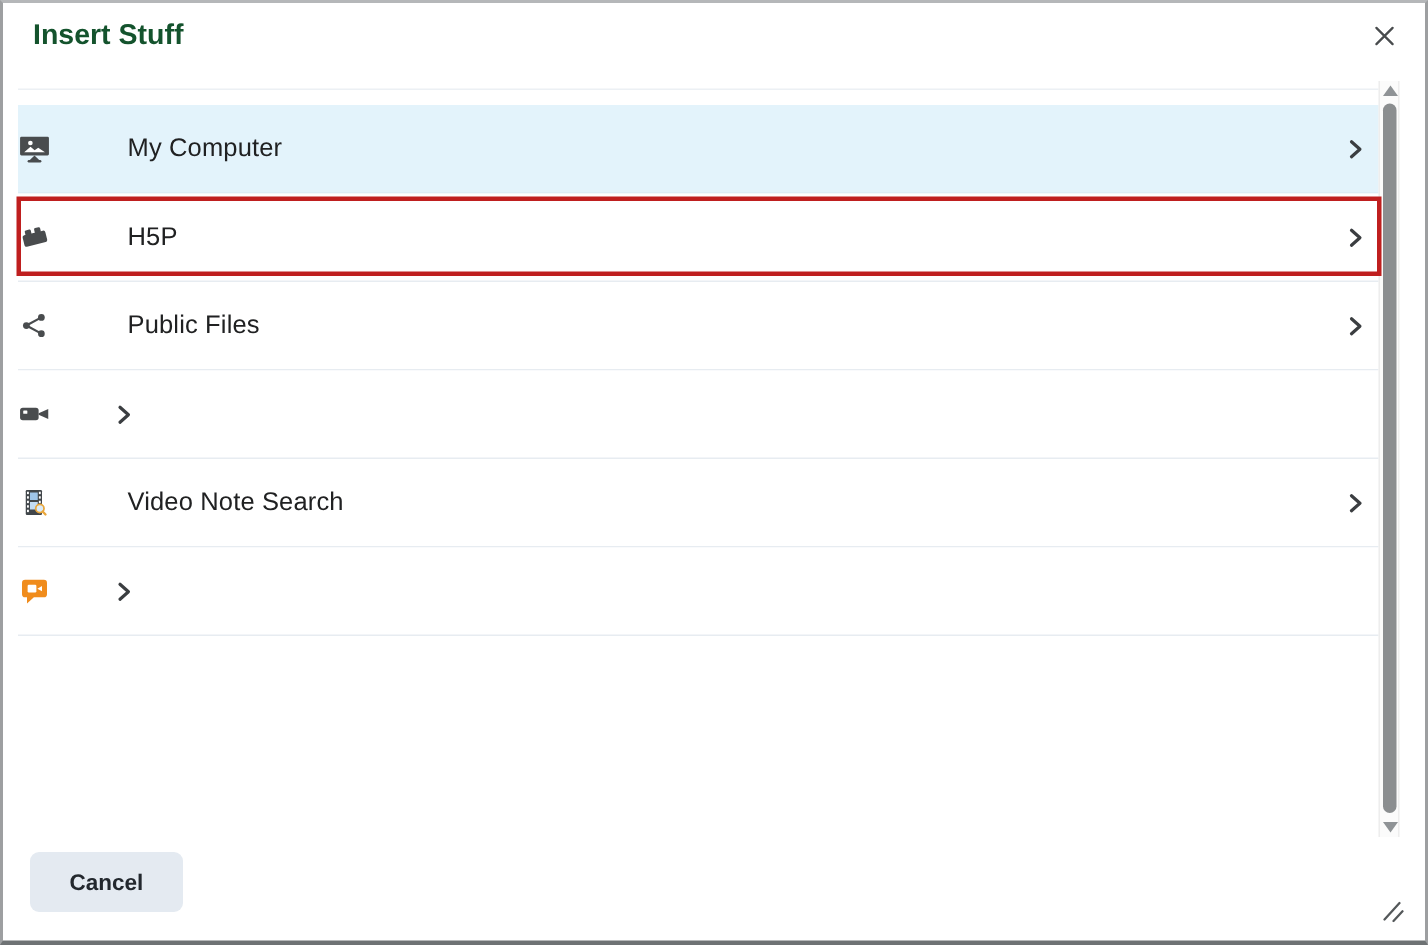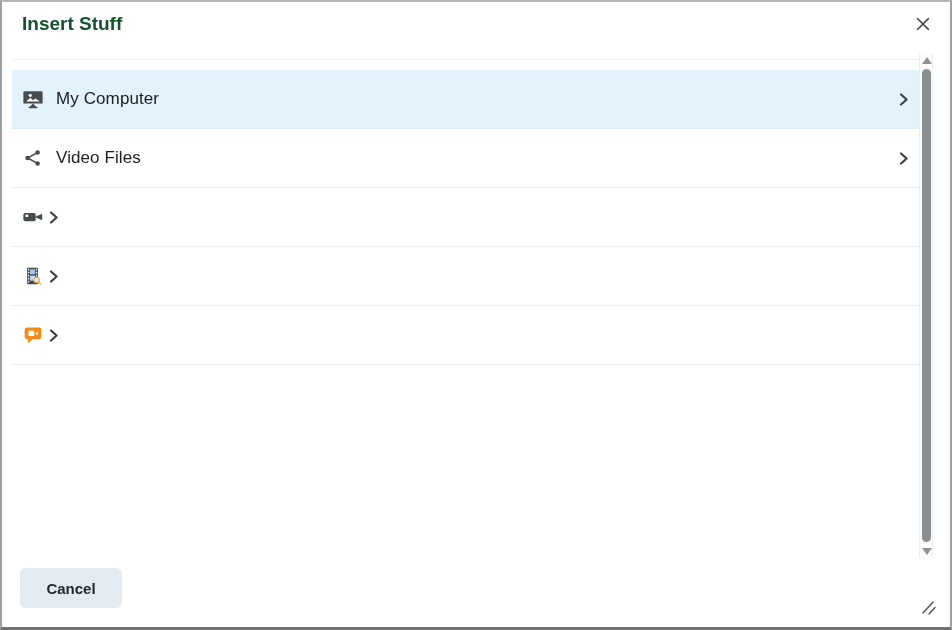--- a/index.html
+++ b/index.html
@@ -27,23 +27,23 @@
   .list-top-line{
     position:absolute;left:10px;top:57px;width:908px;height:1px;background:#ecf0f4;
   }
   .list{
     position:absolute;left:10px;top:68px;width:908px;
   }
   .row{
     position:relative;
     height:59px;
     display:flex;align-items:center;
-    padding-left:10px;padding-right:6px;
+    padding-right:6px;
     border-bottom:1px solid #e7ecf1;
-    background:#fff;cursor:pointer;
+    background:#fff;cursor:pointer;gap:39px;
   }
   .row--highlight{background:#e3f3fb;border-bottom-color:#dcedf6;}
   .red-outline{
     position:absolute;left:-1px;right:-1px;top:2px;bottom:3px;
     border:3px solid #bf1f1f;pointer-events:none;z-index:3;
   }
   .icon{
     width:22px;height:22px;flex:0 0 22px;
     display:flex;align-items:center;justify-content:center;
   }
@@ -114,32 +114,50 @@
         </svg>
       </span>
       <span class="row-label">My Computer</span>
       <span class="chevron">
         <svg width="15" height="15" viewBox="0 0 24 24">
             <path d="M8 4 L17 12 L8 20" stroke="#3b3e41" stroke-width="3.4" fill="none" stroke-linecap="round" stroke-linejoin="round"></path>
           </svg>
       </span>
     </div>
 
+    <div class="row">
+      <div class="red-outline"></div>
+      <span class="icon">
+        <svg width="22" height="22" viewBox="0 0 24 24">
+          <g transform="rotate(-14 12 12)" fill="#494c4e">
+            <rect x="3.5" y="9" width="17" height="8.5" rx="1.5"></rect>
+            <rect x="6" y="5.8" width="4.5" height="4" rx="1"></rect>
+            <rect x="13" y="5.8" width="4.5" height="4" rx="1"></rect>
+          </g>
+        </svg>
+      </span>
+      <span class="row-label">H5P</span>
+      <span class="chevron">
+        <svg width="15" height="15" viewBox="0 0 24 24">
+            <path d="M8 4 L17 12 L8 20" stroke="#3b3e41" stroke-width="3.4" fill="none" stroke-linecap="round" stroke-linejoin="round"></path>
+          </svg>
+      </span>
+    </div>
 
 
     <div class="row">
       <span class="icon">
         <svg width="20" height="20" viewBox="0 0 24 24">
           <path d="M5.5 12L17.5 5.5M5.5 12l12 6.5" stroke="#494c4e" stroke-width="1.8" fill="none"></path>
           <circle cx="5.5" cy="12" r="2.7" fill="#494c4e"></circle>
           <circle cx="17.5" cy="5.5" r="2.7" fill="#494c4e"></circle>
           <circle cx="17.5" cy="18.5" r="2.7" fill="#494c4e"></circle>
         </svg>
       </span>
-      <span class="row-label">Video Files</span>
+      <span class="row-label">Public Files</span>
       <span class="chevron">
         <svg width="15" height="15" viewBox="0 0 24 24">
             <path d="M8 4 L17 12 L8 20" stroke="#3b3e41" stroke-width="3.4" fill="none" stroke-linecap="round" stroke-linejoin="round"></path>
           </svg>
       </span>
     </div>
 
 
     <div class="row">
       <span class="icon">
@@ -169,20 +187,21 @@
             <rect x="15.5" y="3.4" width="1.5" height="1.9"></rect>
               <rect x="15.5" y="7" width="1.5" height="1.9"></rect>
               <rect x="15.5" y="10.6" width="1.5" height="1.9"></rect>
           </g>
           <rect x="8.4" y="4" width="6.2" height="6" fill="#9fc6ea"></rect>
           <rect x="8.4" y="11.6" width="6.2" height="6" fill="#c3dcf3"></rect>
           <circle cx="16.3" cy="16.8" r="3.3" fill="#d9ebfa" stroke="#e9a63b" stroke-width="1.4"></circle>
           <line x1="18.5" y1="19.2" x2="20.8" y2="21.6" stroke="#e9a63b" stroke-width="1.9" stroke-linecap="round"></line>
         </svg>
       </span>
+      <span class="row-label">Video Note Search</span>
       <span class="chevron">
         <svg width="15" height="15" viewBox="0 0 24 24">
             <path d="M8 4 L17 12 L8 20" stroke="#3b3e41" stroke-width="3.4" fill="none" stroke-linecap="round" stroke-linejoin="round"></path>
           </svg>
       </span>
     </div>
 
     <div class="row">
       <span class="icon">
         <svg width="20" height="20" viewBox="0 0 24 24">

